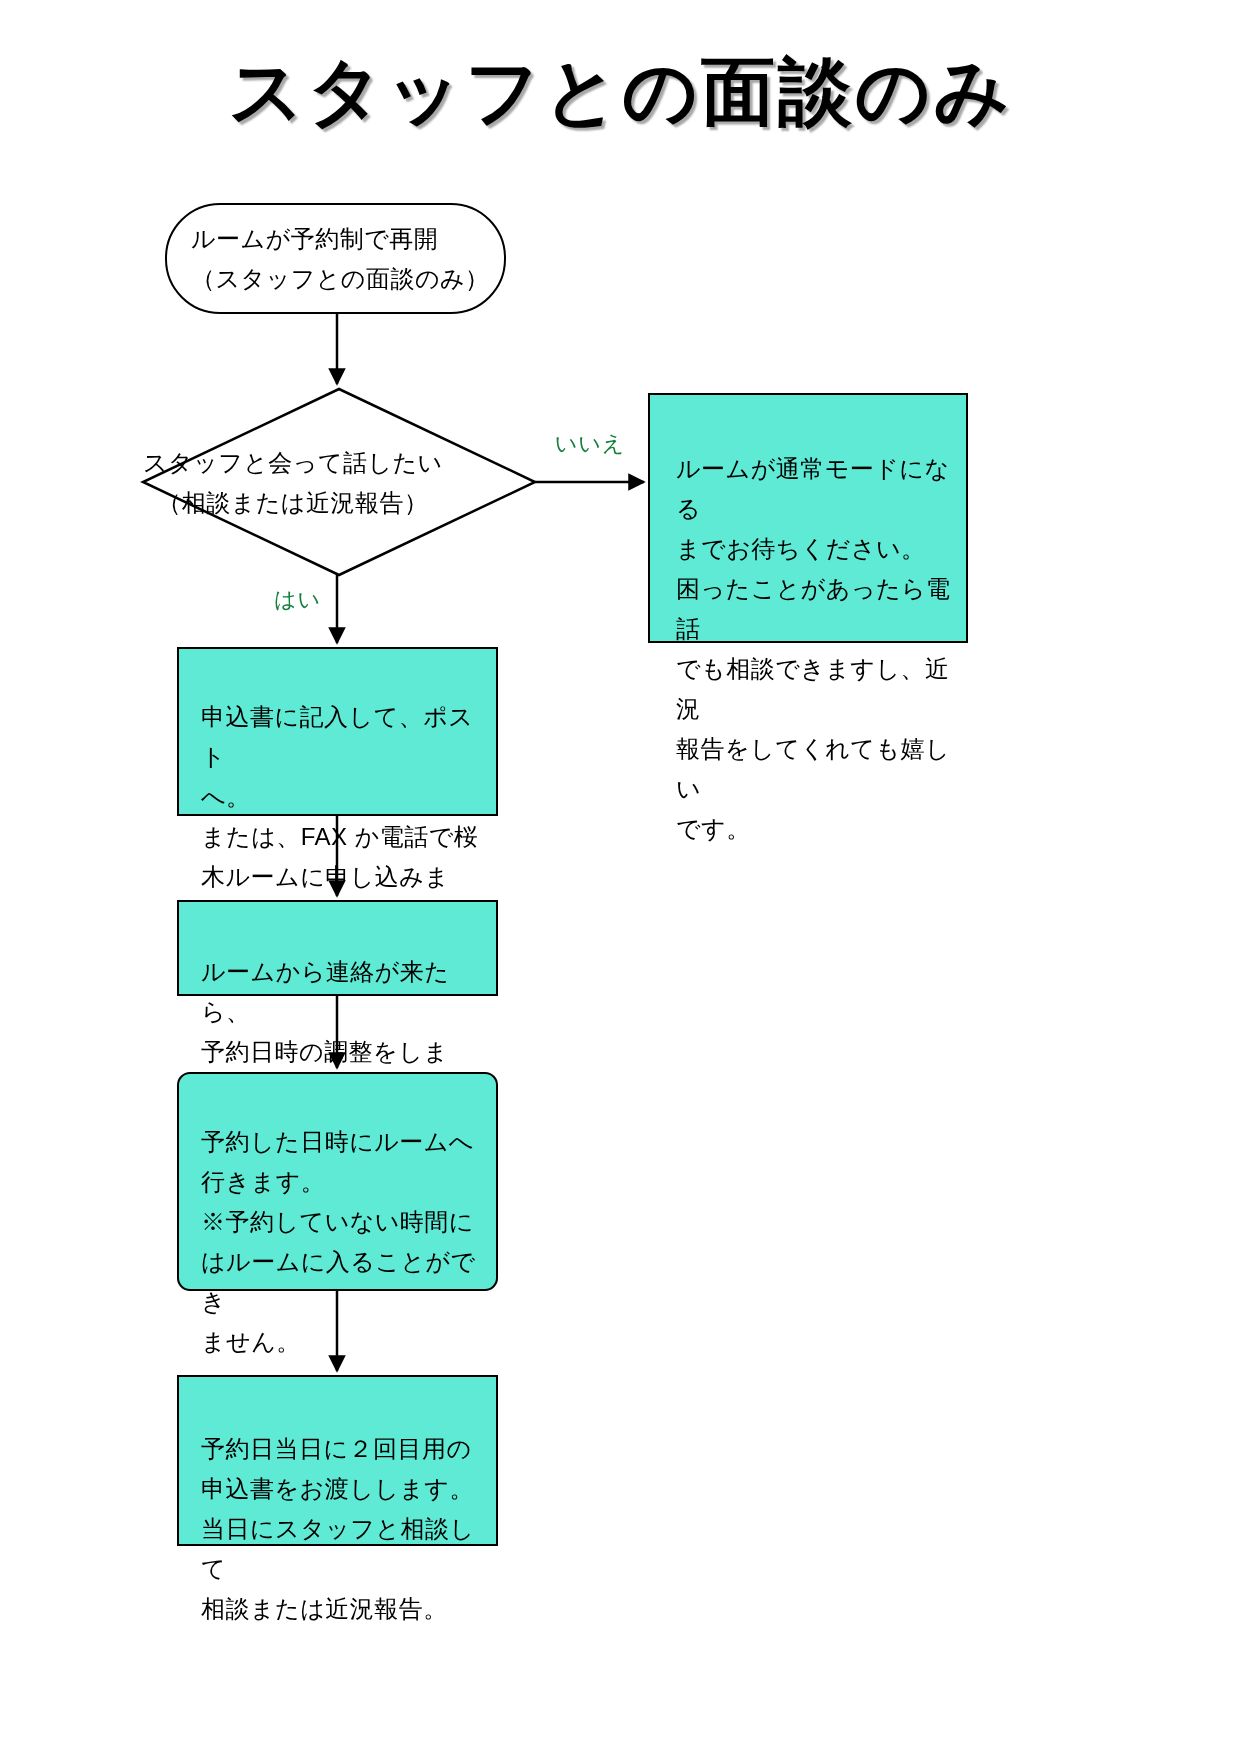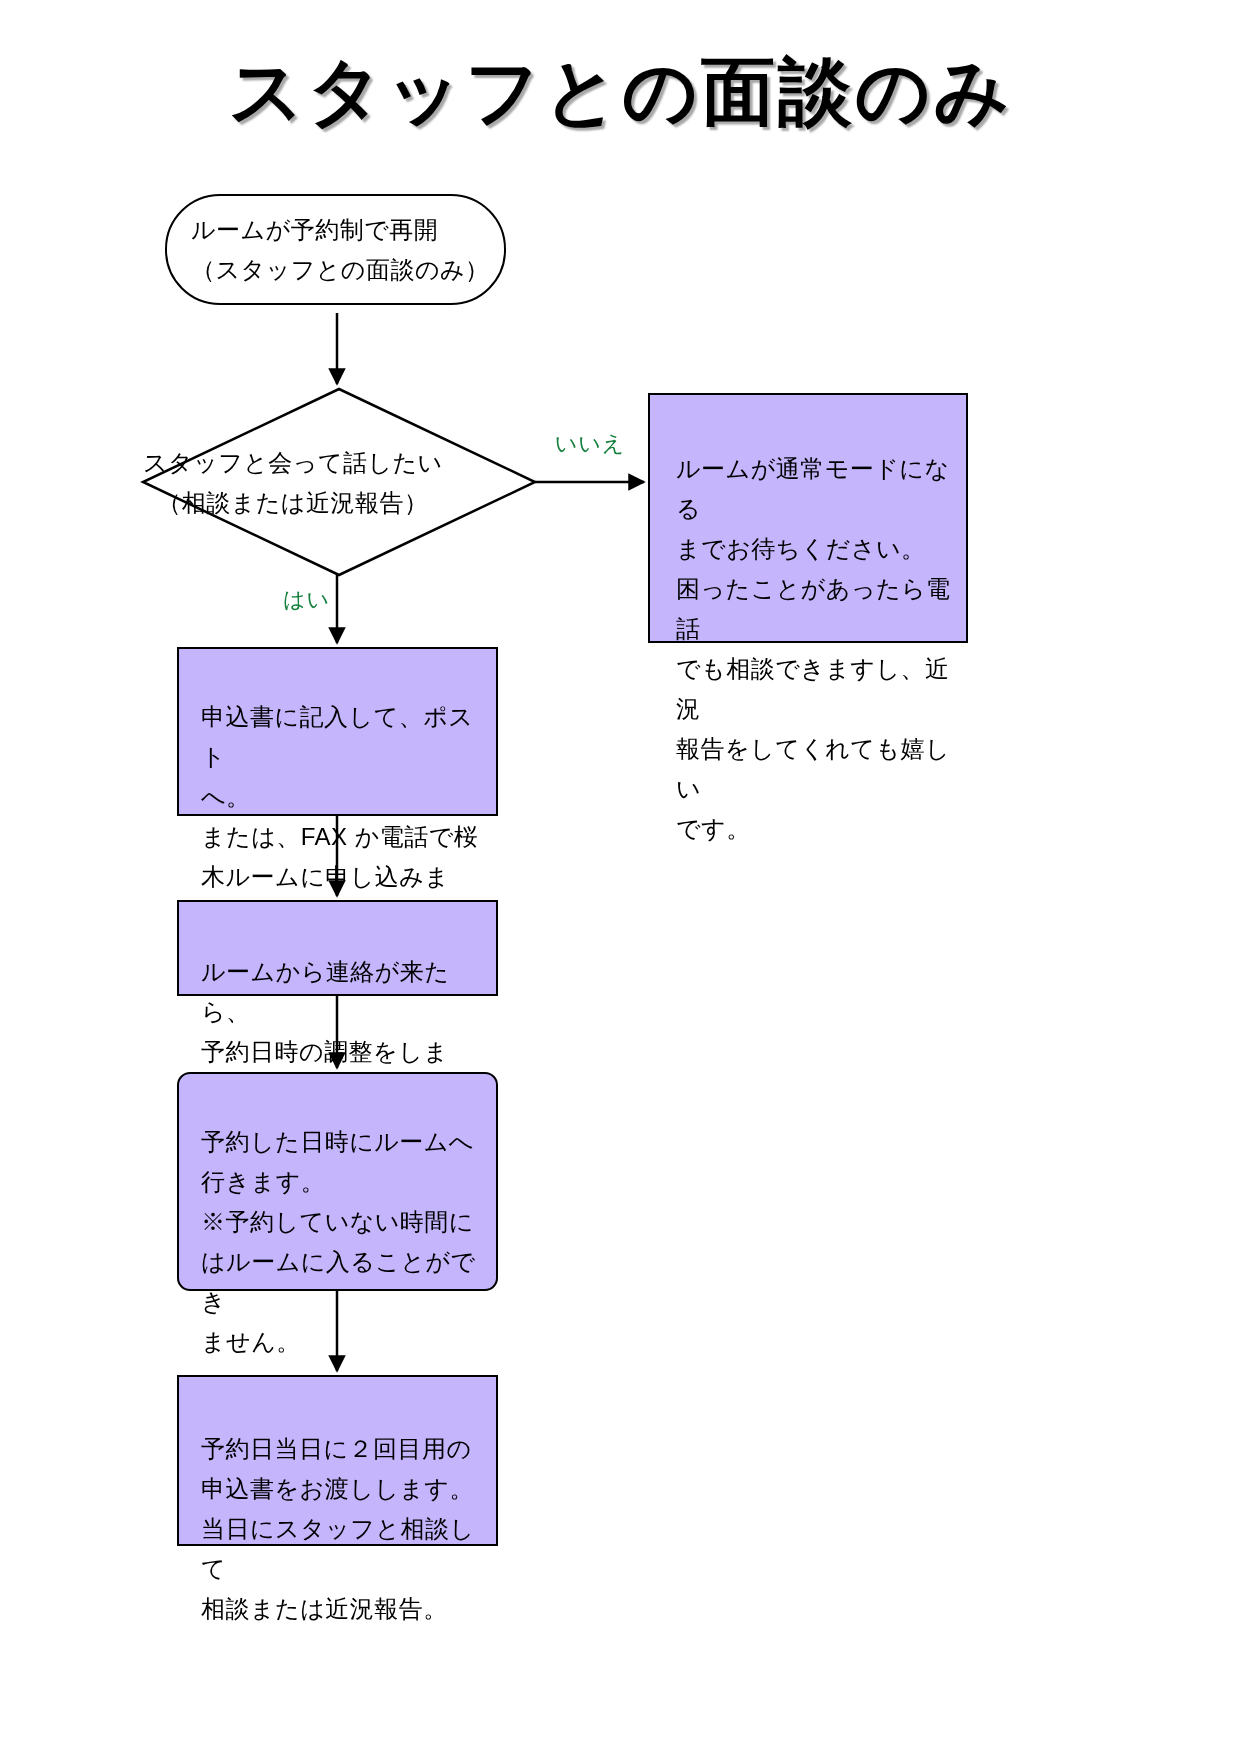--- a/index.html
+++ b/index.html
@@ -40,21 +40,21 @@
   .node {
     position: absolute;
     box-sizing: border-box;
     font-size: 24px;
     line-height: 40px;
     white-space: pre-line;
     letter-spacing: 0.5px;
   }
   .node-rect {
     border: 2px solid #000000;
-    background: #c4b5fd;
+    background: #5eead4;
     padding: 8px 12px 0 22px;
   }
   .node-terminator {
     border: 2px solid #000000;
     background: #ffffff;
     border-radius: 55px;
     display: flex;
     align-items: center;
     padding-left: 24px;
   }
@@ -66,29 +66,29 @@
     text-align: center;
   }
   .branch-label {
     position: absolute;
     font-size: 22px;
     line-height: 28px;
     letter-spacing: 1px;
     color: #15803d;
   }
   
-  #node-start    { left: 165px; top: 194px; width: 341px; height: 111px; }
+  #node-start    { left: 165px; top: 203px; width: 341px; height: 111px; }
   #node-decision { left: 143px; top: 389px; width: 393px; height: 187px; }
   #node-no       { left: 648px; top: 393px; width: 320px; height: 250px; padding: 14px 10px 0 26px; }
   #node-apply    { left: 177px; top: 647px; width: 321px; height: 169px; }
   #node-contact  { left: 177px; top: 900px; width: 321px; height: 96px;  padding-top: 10px; }
   #node-visit    { left: 177px; top: 1072px; width: 321px; height: 219px; border-radius: 13px; }
   #node-second   { left: 177px; top: 1375px; width: 321px; height: 171px; padding-top: 12px; }
   #label-no      { left: 540px; top: 430px; width: 100px; text-align: center; }
-  #label-yes     { left: 245px; top: 586px; width: 85px;  text-align: right; }
+  #label-yes     { left: 236px; top: 586px; width: 85px;  text-align: right; }
 </style>
 </head>
 <body>
 
 <div class="canvas">
 
   <div class="title">スタッフとの面談のみ</div>
 
   <svg class="connectors" viewBox="0 0 1241 1754" xmlns="http://www.w3.org/2000/svg">
     <defs>

